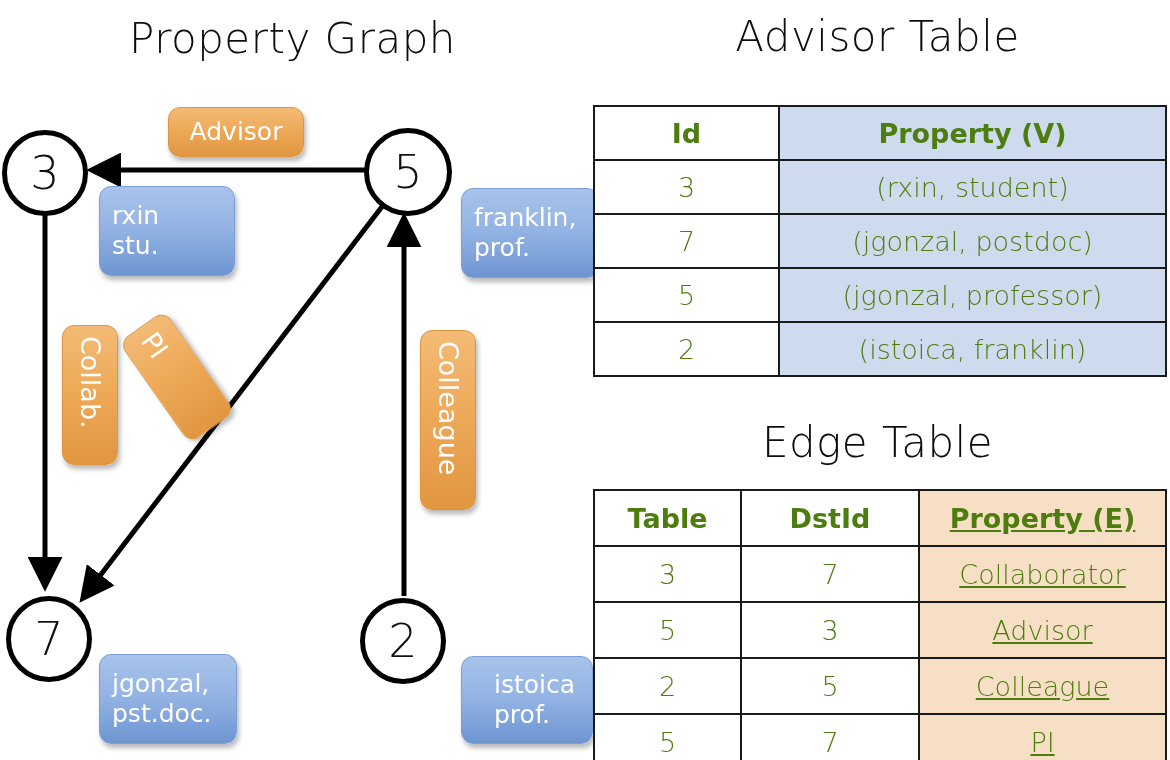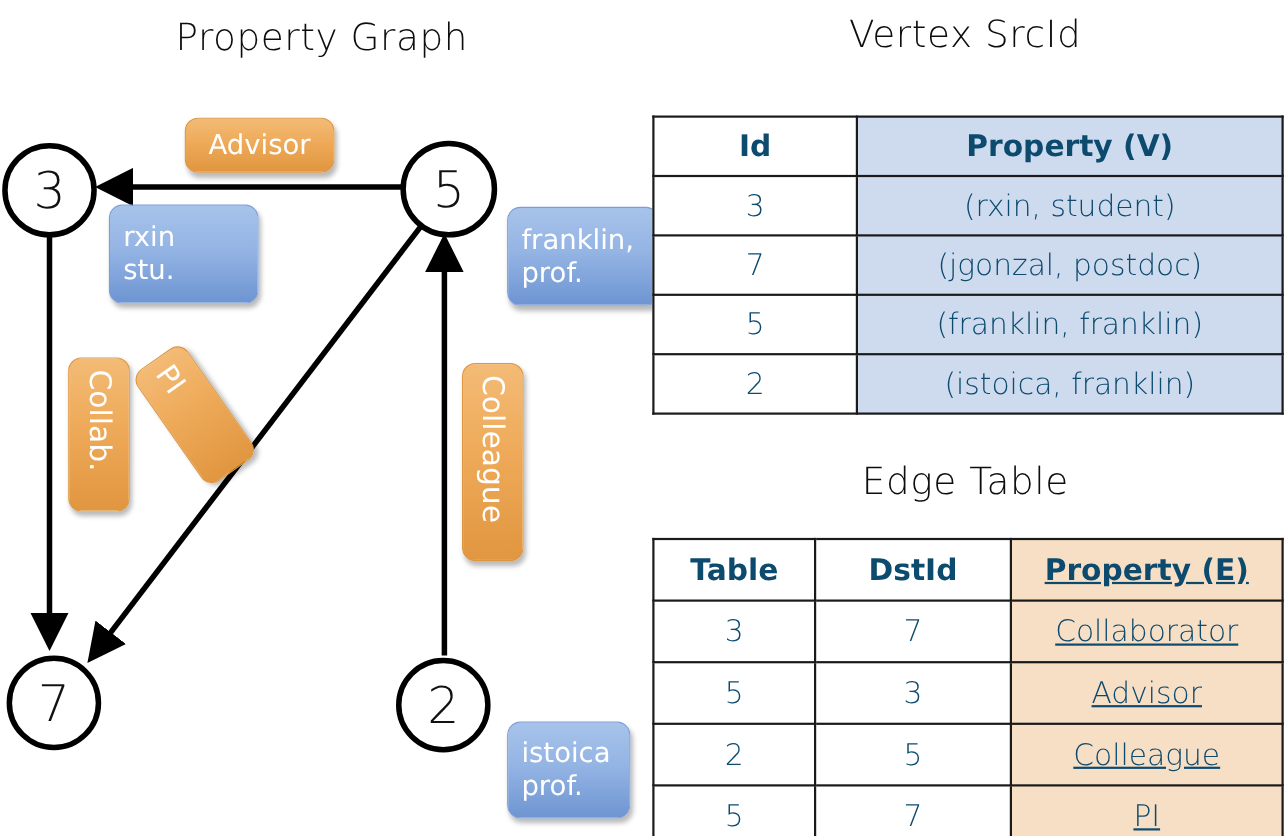--- a/index.html
+++ b/index.html
@@ -13,21 +13,21 @@
     position: relative;
     overflow: hidden;
     font-family: "Liberation Sans", sans-serif;
     color: #000000;
   }
 
   
   .title {
     position: absolute;
     font-weight: 300;
-    font-size: 34px;
+    font-size: 42px;
     letter-spacing: 0.5px;
     color: #0d0d0d;
     white-space: nowrap;
     font-family: "DejaVu Sans", sans-serif;
   }
   #title-property-graph { left: 0; top: 14px; width: 585px; text-align: center; }
   #title-vertex-table   { left: 585px; top: 12px; width: 585px; text-align: center; }
   #title-edge-table     { left: 585px; top: 418px; width: 585px; text-align: center; }
 
   
@@ -102,21 +102,21 @@
     border-collapse: collapse;
     table-layout: fixed;
     background: #fff;
   }
   table.tbl td, table.tbl th {
     border: 2px solid #1a1a1a;
     text-align: center;
     font-family: "DejaVu Sans", sans-serif;
     font-weight: 300;
     font-size: 27px;
-    color: #0c4a6e;
+    color: #4d7c0f;
     padding: 0;
     white-space: nowrap;
   }
   table.tbl th {
     font-weight: 700;
     font-size: 27px;
   }
   .cell-blue   { background: #cedbee; margin-top: 35px; }
   .cell-orange { background: #f7dfc5; text-decoration: underline; }
 
@@ -130,21 +130,21 @@
   #edge-table { left: 593px; top: 489px; width: 572px; }
   #edge-table th, #edge-table td { height: 54px; }
   #edge-table .col-src  { width: 147px; }
   #edge-table .col-dst  { width: 178px; }
   #edge-table .col-prop { width: 247px; }
 </style>
 </head>
 <body>
 
 <div class="title" id="title-property-graph">Property Graph</div>
-<div class="title" id="title-vertex-table">Vertex SrcId</div>
+<div class="title" id="title-vertex-table">Advisor Table</div>
 <div class="title" id="title-edge-table">Edge Table</div>
 
 <div id="graph-panel">
 
   <svg id="graph-svg" width="585" height="760">
     <defs>
       <marker id="arrow" viewBox="0 0 12 12" refX="10" refY="6" markerWidth="7" markerHeight="7" orient="auto-start-reverse">
         <path d="M 0 0 L 12 6 L 0 12 z" fill="#000"></path>
       </marker>
     </defs>
@@ -172,21 +172,25 @@
   </div>
 
   <div class="lbl lbl-blue" style="left:62px; top:186px; width:136px; height:90px;">
     <span class="lbl-text">rxin
 stu.</span>
   </div>
   <div class="lbl lbl-blue" style="left:424px; top:188px; width:138px; height:90px;">
     <span class="lbl-text">franklin,
 prof.</span>
   </div>
-  <div class="lbl lbl-blue" style="left:424px; top:656px; width:112px; height:88px;">
+  <div class="lbl lbl-blue" style="left:62px; top:654px; width:138px; height:90px;">
+    <span class="lbl-text">jgonzal,
+pst.doc.</span>
+  </div>
+  <div class="lbl lbl-blue" style="left:424px; top:656px; width:132px; height:88px;padding-left:20px;">
     <span class="lbl-text">istoica
 prof.</span>
   </div>
 
   <div class="lbl lbl-orange lbl-center" style="left:168px; top:107px; width:136px; height:50px;">
     <span class="lbl-text">Advisor</span>
   </div>
 
   <div class="lbl lbl-orange vert-wrap" style="left:62px; top:325px; width:56px; height:140px;">
     <span class="vert-text">Collab.</span>
@@ -216,21 +220,21 @@
     <tr>
       <td>3</td>
       <td class="cell-blue">(rxin, student)</td>
     </tr>
     <tr>
       <td>7</td>
       <td class="cell-blue">(jgonzal, postdoc)</td>
     </tr>
     <tr>
       <td>5</td>
-      <td class="cell-blue">(franklin, franklin)</td>
+      <td class="cell-blue">(jgonzal, professor)</td>
     </tr>
     <tr>
       <td>2</td>
       <td class="cell-blue">(istoica, franklin)</td>
     </tr>
   </tbody>
 </table>
 
 <table class="tbl" id="edge-table">
   <colgroup>

